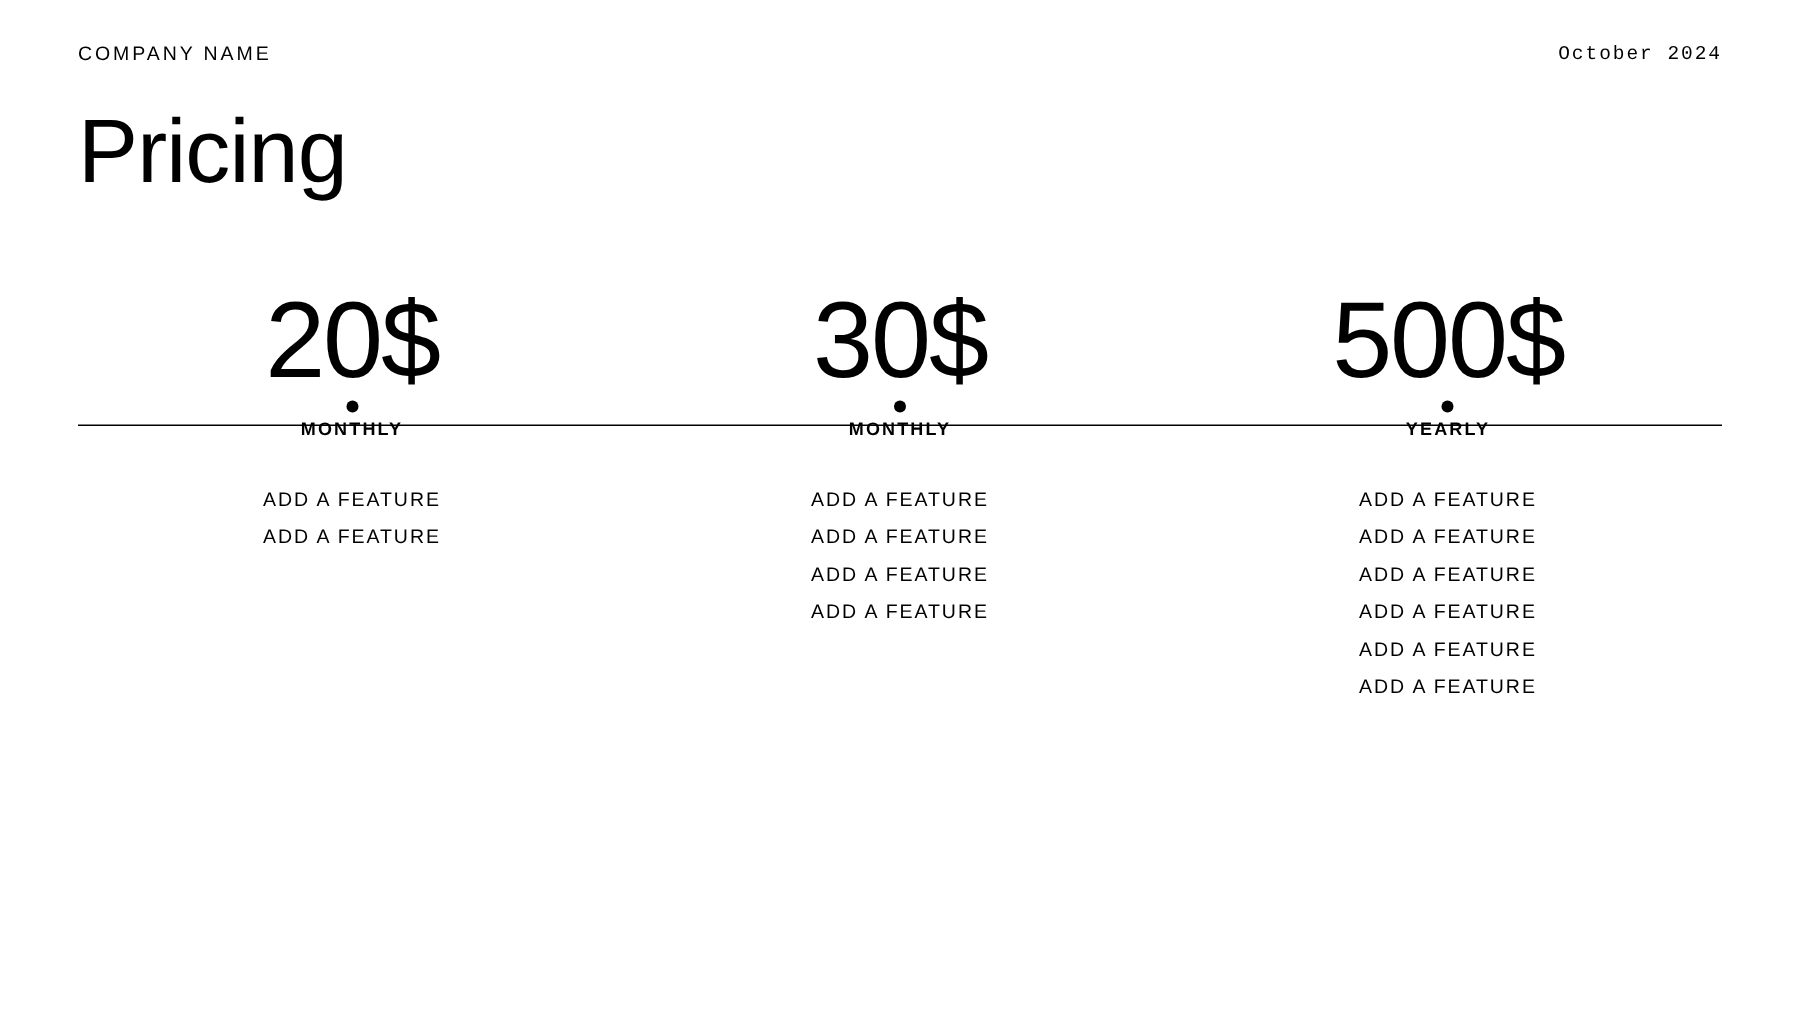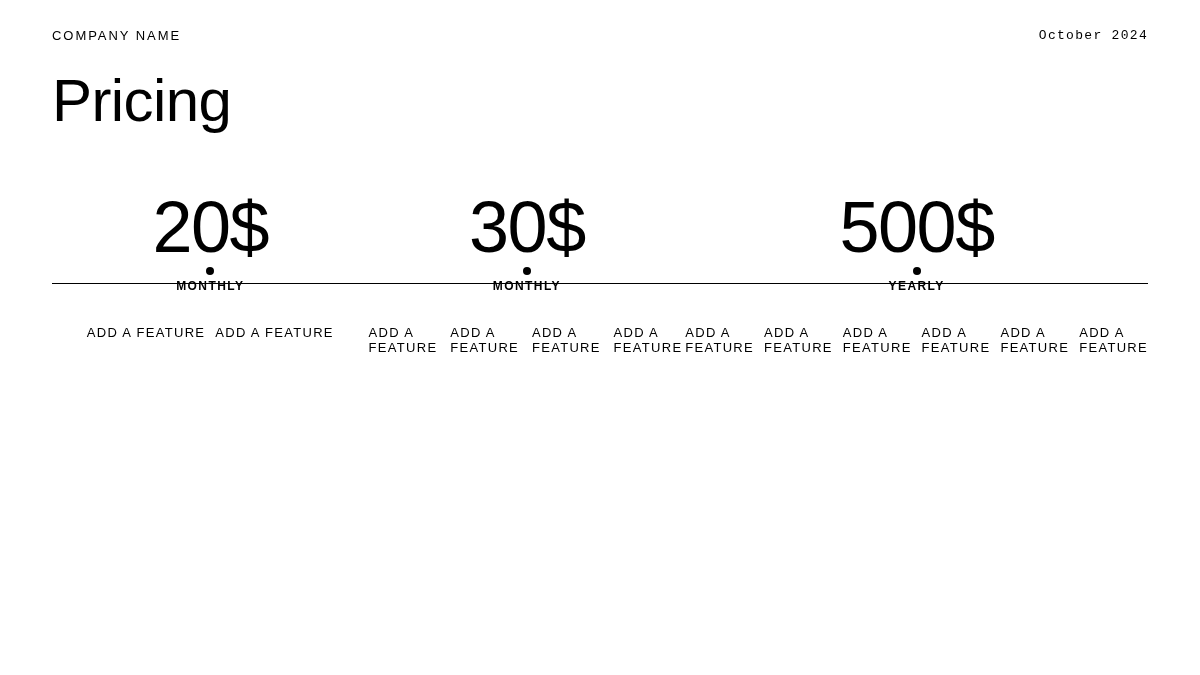--- a/index.html
+++ b/index.html
@@ -99,21 +99,21 @@
       font-size: 12px;
       font-weight: 700;
       letter-spacing: 0.12em;
       color: #000000;
       margin-top: 4px;
       text-transform: uppercase;
     }
 
     .plan-features {
       display: flex;
-      flex-direction: row;
+      flex-direction: column;
       align-items: flex-end;
       margin-top: 32px;
       gap: 10px;
     }
 
     .feature-item {
       font-size: 13px;
       font-weight: 400;
       letter-spacing: 0.1em;
       color: #000000;

